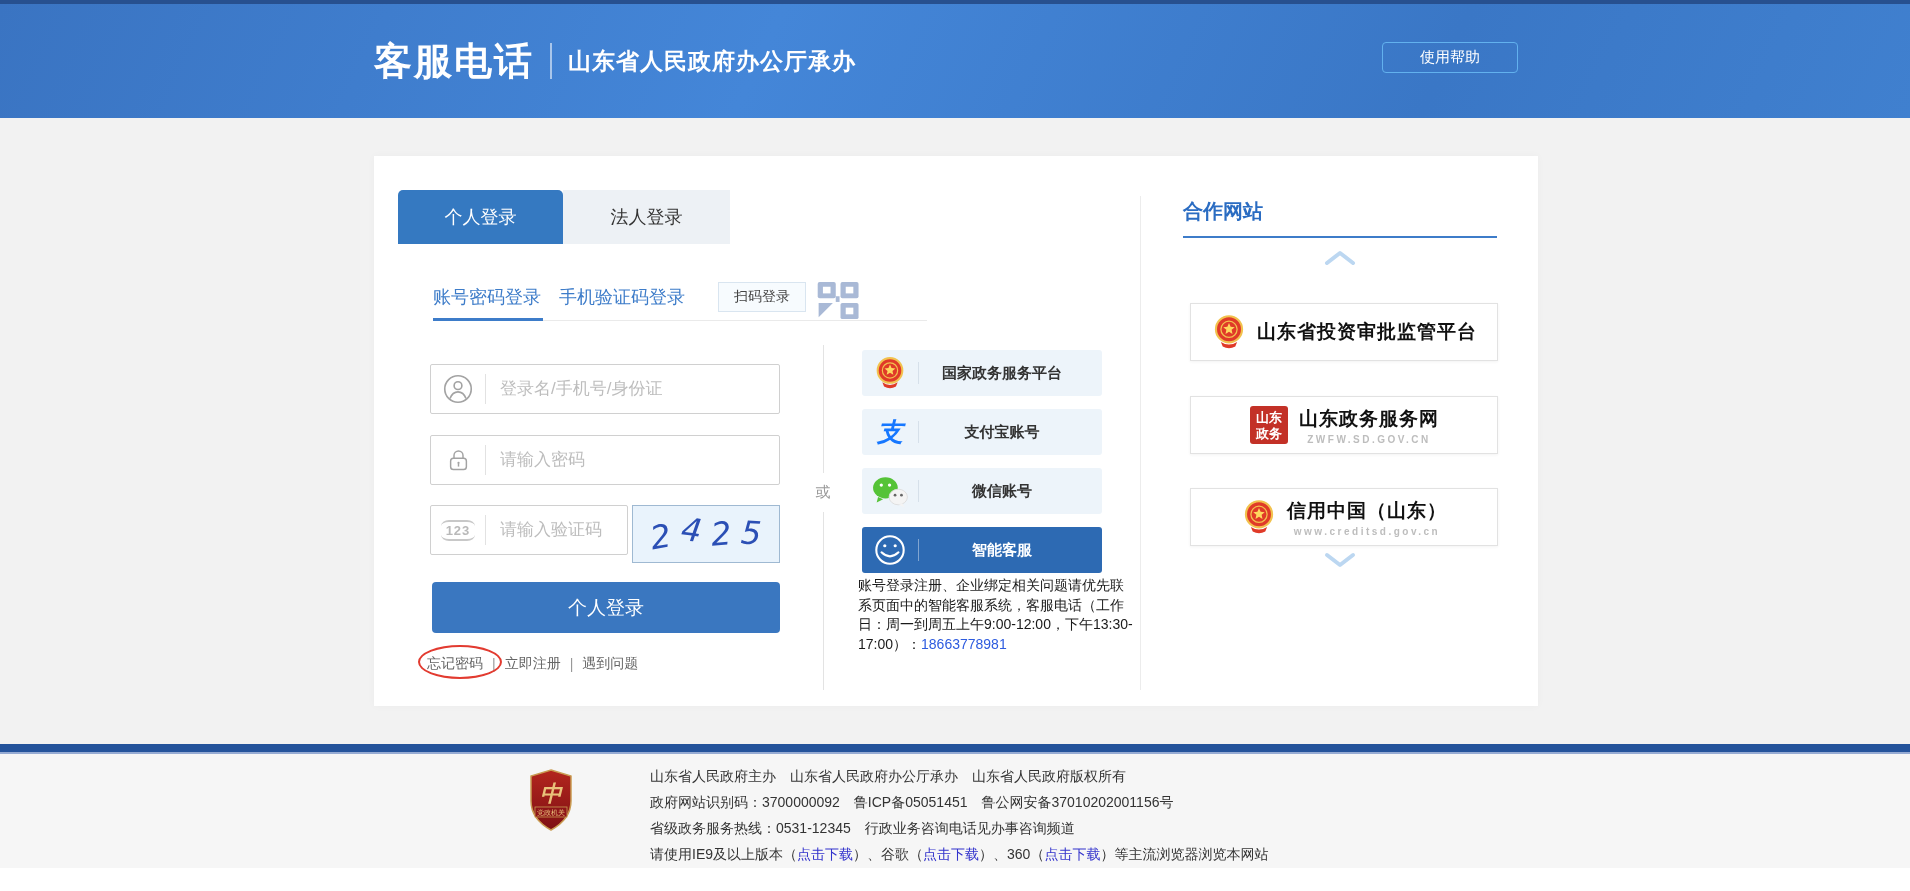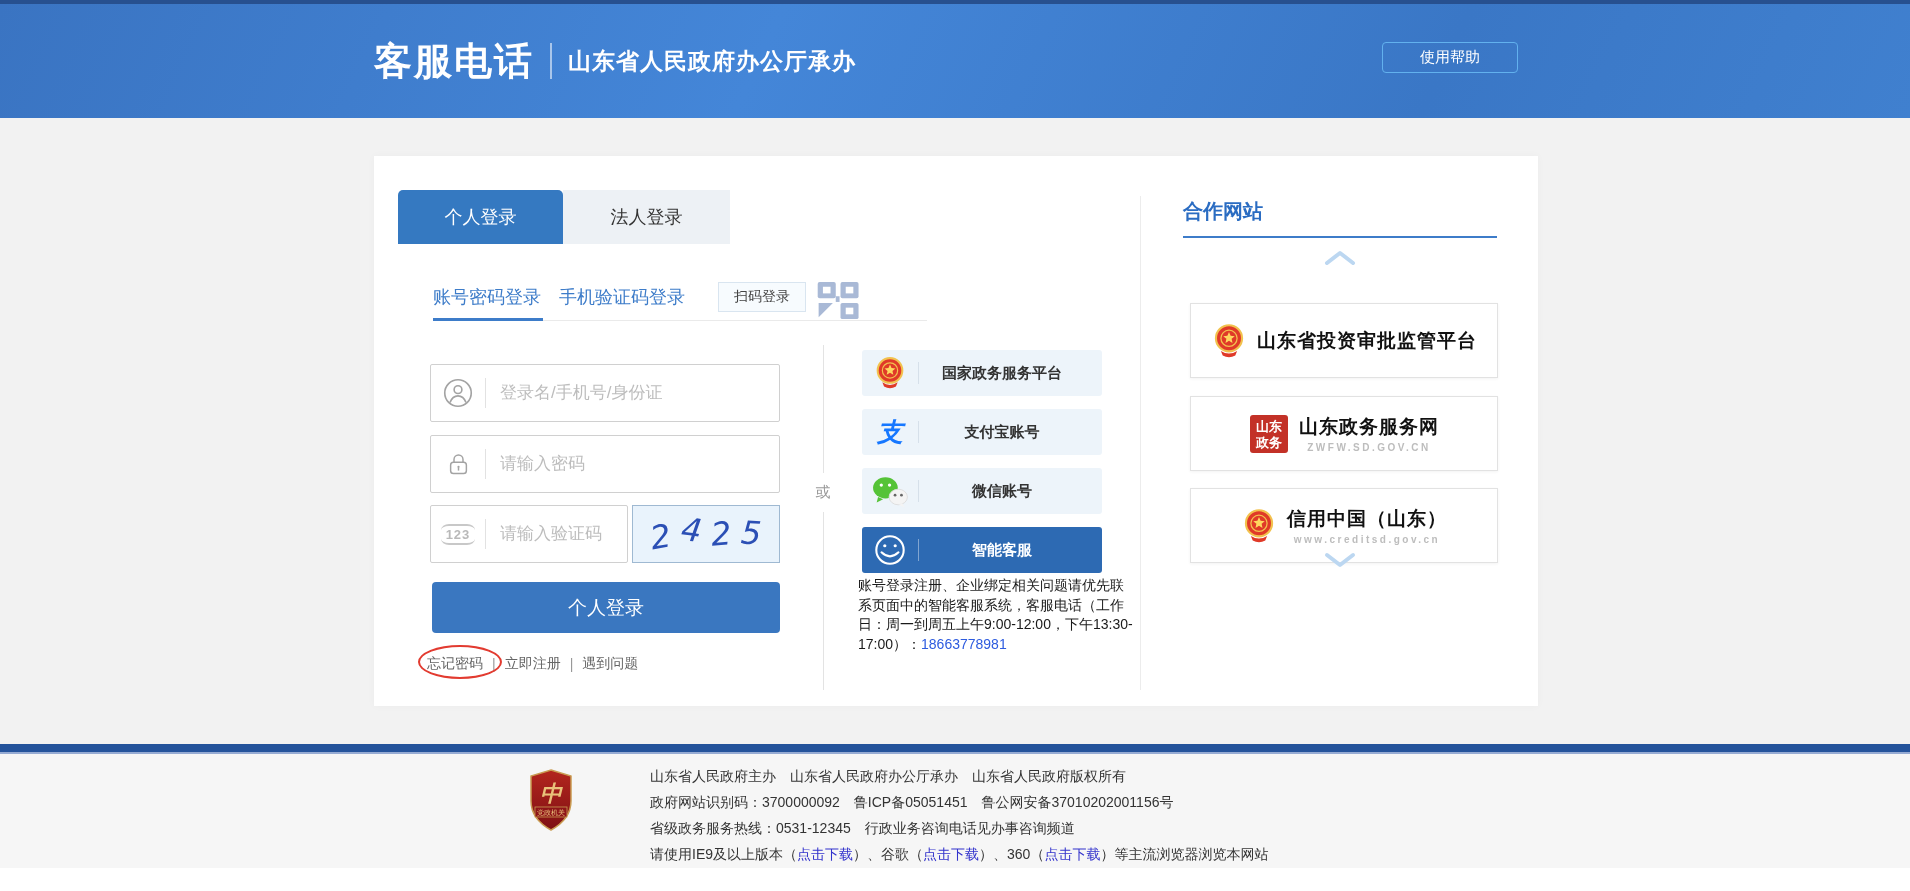--- a/index.html
+++ b/index.html
@@ -32,21 +32,21 @@
 
   .methods { position:absolute; left:59px; top:120px; height:42px; display:flex; align-items:center; }
   .method { font-size:18px; color:#3D7CC9; cursor:pointer; white-space:nowrap; }
   .method + .method { margin-left:18px; }
   .scan-box { margin-left:33px; width:88px; height:30px; background:#F7FBFE; border:1px solid #D9E5F0;
               display:flex; align-items:center; justify-content:center; font-size:14px; color:#444; cursor:pointer; }
   .qr-wrap { margin-left:11px; margin-top:8px; cursor:pointer; line-height:0; }
   .methods-hr { position:absolute; left:59px; top:164px; width:494px; height:1px; background:#EAEAEA; }
   .method-underline { position:absolute; left:59px; top:162px; width:110px; height:3px; background:#3D7CC9; }
 
-  .field { position:absolute; left:56px; width:350px; height:58px; border:1px solid #D0D0D0; border-radius:2px;
+  .field { position:absolute; left:56px; width:350px; height:50px; border:1px solid #D0D0D0; border-radius:2px;
            display:flex; align-items:center; background:#fff; }
   .f1 { top:208px; } .f2 { top:279px; } .f3 { top:349px; width:198px; }
   .field-icon { flex:0 0 54px; display:flex; align-items:center; justify-content:center; }
   .field-sep { width:1px; height:30px; background:#E2E2E2; }
   .field input { flex:1; min-width:0; border:none; outline:none; font-size:17px; color:#333;
                  padding:0 0 0 14px; background:transparent; font-family:inherit; }
   .field input::placeholder { color:#BDBDBD; }
   .icon-123 { font-size:13px; color:#B9B9B9; border-top:2px solid #C8C8C8; border-bottom:2px solid #C8C8C8;
               border-radius:8px / 6px; padding:1px 5px; letter-spacing:1px; font-weight:bold; }
 
@@ -90,21 +90,21 @@
   .notice { position:absolute; left:484px; top:420px; width:278px; font-size:14px; line-height:19.5px; color:#1a1a1a; }
   .notice .phone { color:#2D5BDF; cursor:pointer; }
 
   .vsep { position:absolute; left:766px; top:40px; width:1px; height:494px; background:#ECECEC; }
 
   .partners-title { position:absolute; left:809px; top:42px; font-size:20px; font-weight:bold; color:#2A6CC2; }
   .partners-hr { position:absolute; left:809px; top:80px; width:314px; height:2px; background:#3D7CC9; }
   .chev { position:absolute; cursor:pointer; line-height:0; }
   .chev-up { left:950px; top:94px; }
   .chev-down { left:950px; top:396px; }
-  .pcard { position:absolute; left:816px; width:308px; height:75px; background:#fff; border:1px solid #E2E2E2;
+  .pcard { position:absolute; left:816px; width:308px; height:58px; background:#fff; border:1px solid #E2E2E2;
            display:flex; align-items:center; justify-content:center; gap:10px; cursor:pointer;
            box-shadow:0 1px 3px rgba(0,0,0,.05); }
   .pc1 { top:147px; } .pc2 { top:240px; } .pc3 { top:332px; }
   .pcard-name { font-size:19px; font-weight:bold; color:#111; letter-spacing:1px; white-space:nowrap; }
   .pcard-text { display:flex; flex-direction:column; align-items:center; }
   .pcard-url { font-size:10px; color:#BDBDBD; letter-spacing:2.5px; margin-top:2px; font-weight:bold; }
   .pcard-iconwrap { line-height:0; }
 
   
   .footbar  { position:absolute; top:744px; left:0; right:0; height:8px; background:#24539B; }

